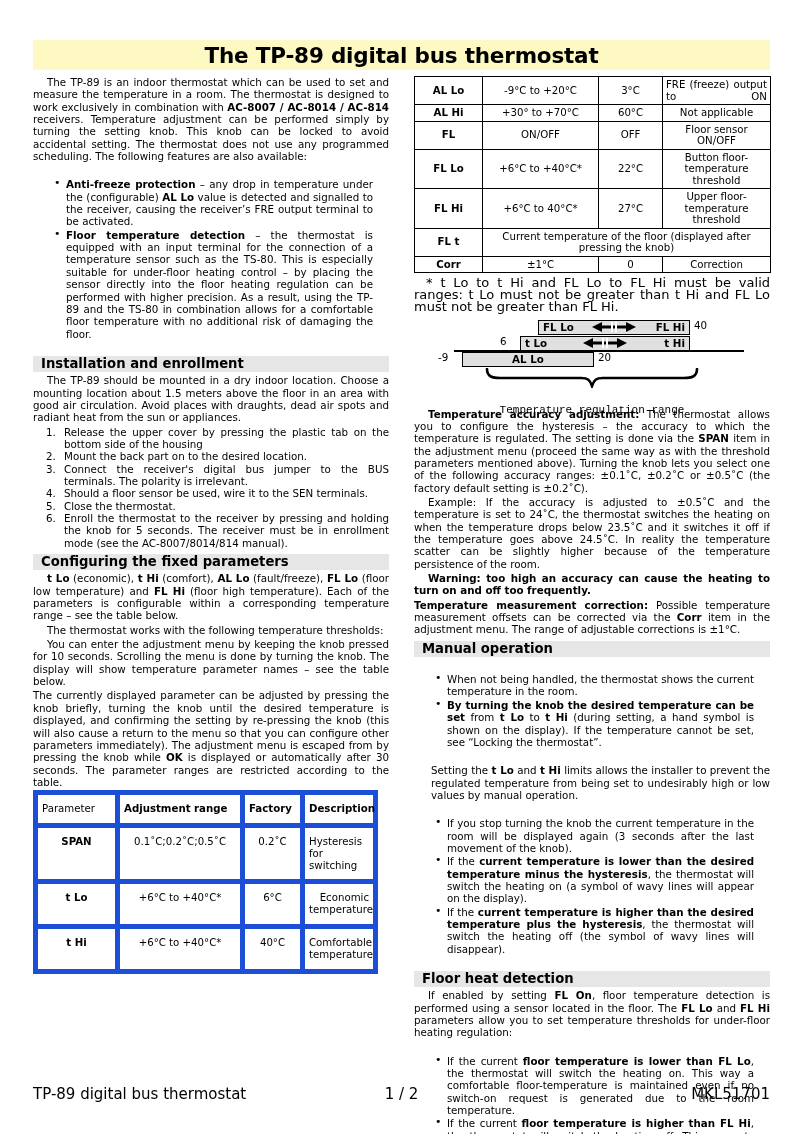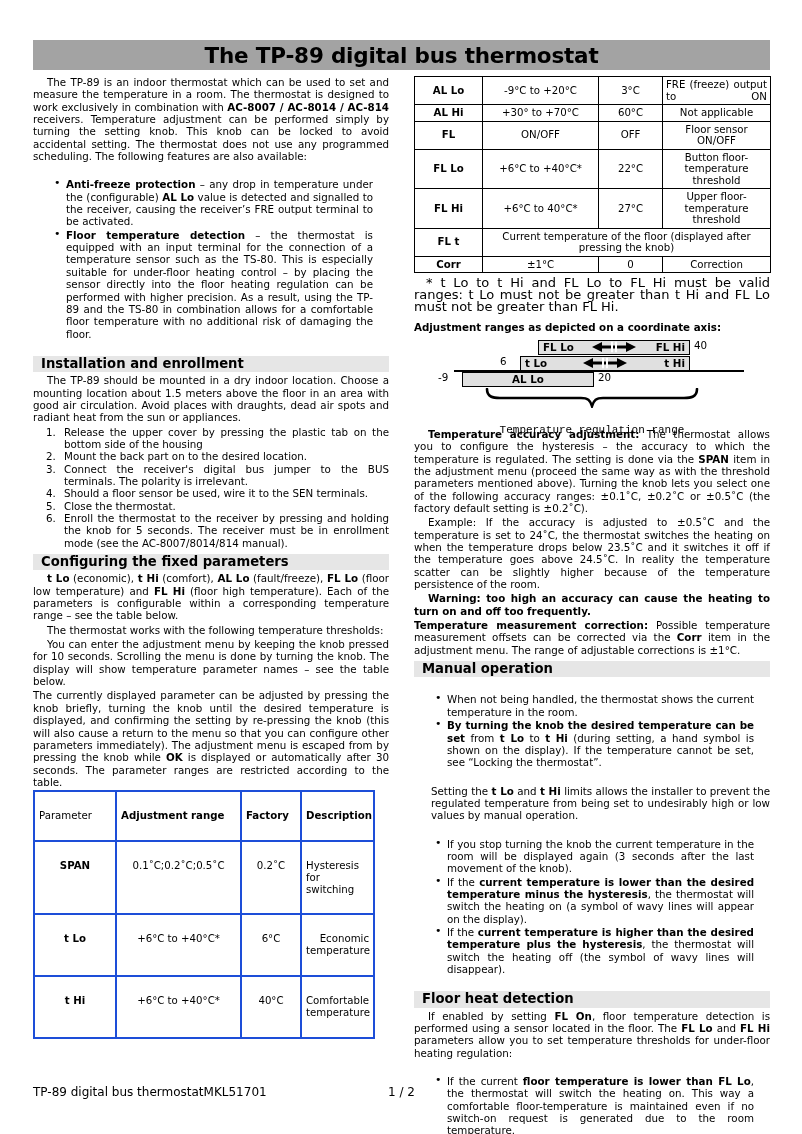--- a/index.html
+++ b/index.html
@@ -22,21 +22,21 @@
     height: 1134px;
     padding: 0;
     box-sizing: border-box;
   }
   .title-band {
     position: absolute;
     left: 33px;
     top: 40px;
     width: 737px;
     height: 30px;
-    background: #a3a3a3;
+    background: #fef9c3;
     display: flex;
     align-items: center;
     justify-content: center;
   }
   .title-band .title-text {
     font-size: 21.5px;
     font-weight: bold;
     letter-spacing: -0.2px;
     font-family: "DejaVu Sans", sans-serif;
   }
@@ -132,22 +132,22 @@
   table.ptable td.desc-just { text-align: justify; text-align-last: justify; }
 
   
   table.ltable {
     border-collapse: collapse;
     width: 340px;
     font-size: 10.2px;
     table-layout: fixed;
   }
   table.ltable td, table.ltable th {
-    border: 2px solid #1d4ed8;
-    padding: 18px 4px;
+    border: 5px solid #1d4ed8;
+    padding: 8px 4px;
     line-height: 11.8px;
     vertical-align: top;
   }
   table.ltable thead th { font-weight: bold; text-align: left; }
   table.ltable th.h-param { font-weight: normal; }
   table.ltable td.name { font-weight: bold; text-align: center; }
   table.ltable td.range { text-align: center; }
   table.ltable td.factory { text-align: center; }
   table.ltable td.desc { text-align: right; }
   table.ltable td.desc-just { text-align: justify; }
@@ -325,22 +325,23 @@
     font-size: 10.3px;
     font-weight: bold;
   }
   .fig-svg { position: absolute; left: 0; top: 0; }
 
   .footer {
     position: absolute;
     left: 33px;
     top: 1085px;
     width: 737px;
-    font-size: 12px;
+    font-size: 15px;
     display: flex;
+    justify-content: space-between;
   }
   .footer .center { position: absolute; left: 0; width: 737px; text-align: center; }
 </style>
 </head>
 <body>
 
 <div class="page">
 
   <div class="title-band">
     <div class="title-text">The TP-89 digital bus thermostat</div>
@@ -459,21 +460,20 @@
             <td class="name">Corr</td>
             <td class="range">±1°C</td>
             <td class="factory">0</td>
             <td class="desc">Correction</td>
           </tr>
         </tbody>
     </table>
 
     <p class="footnote">* t Lo to t Hi and FL Lo to FL Hi must be valid ranges: t Lo must not be greater than t Hi  and FL Lo must not be greater than FL Hi.</p>
 
-    <div class="bold-lead">Adjustment ranges as depicted on a coordinate axis:</div>
 
     <div class="axis-wrap">
       <div class="axis-line"></div>
 
       <div class="bar bar-fl">
         <span>FL Lo</span>
         <svg class="arrow-c" viewBox="0 0 44 11">
           <polygon points="0,5.5 10,0.5 10,10.5" fill="#000"></polygon>
           <polygon points="44,5.5 34,0.5 34,10.5" fill="#000"></polygon>
           <rect x="10" y="4" width="24" height="3" fill="#000"></rect>

